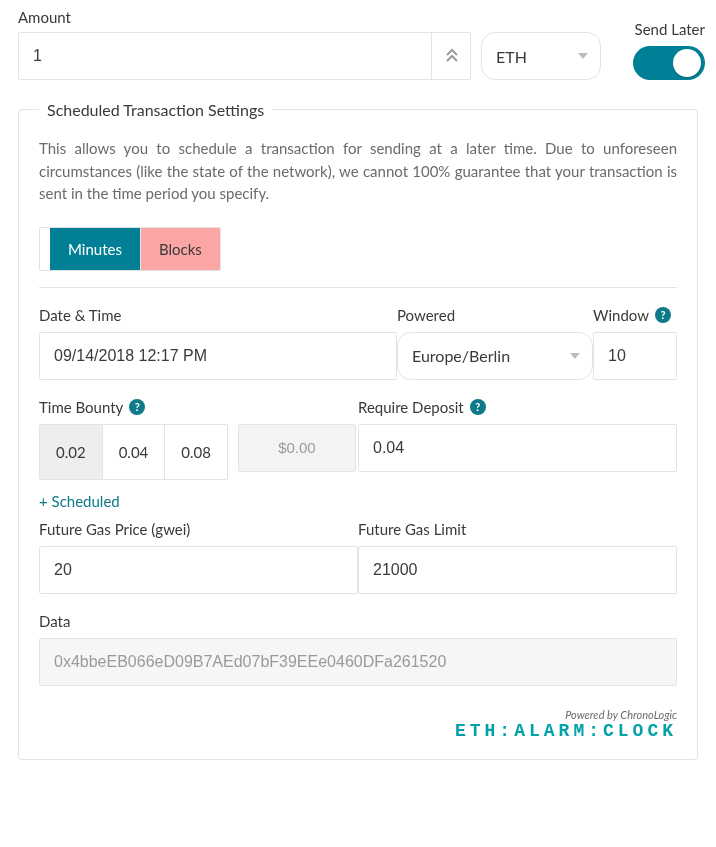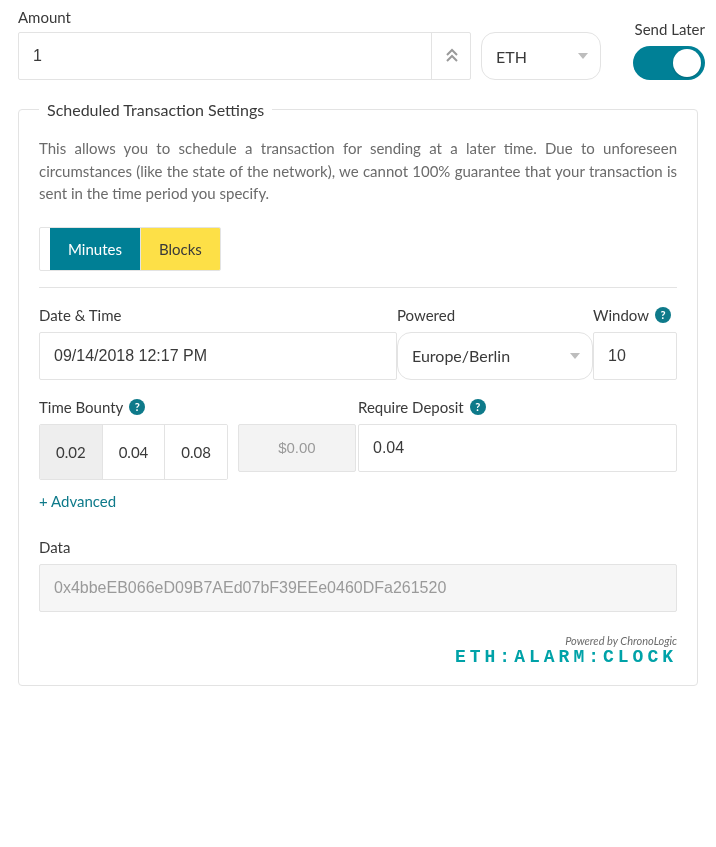--- a/index.html
+++ b/index.html
@@ -139,21 +139,21 @@
   }
   .tabs {
     display: inline-flex;
     border: 1px solid var(--border);
     border-radius: 2px;
     overflow: hidden;
   }
   .tab {
     padding: 12px 18px;
     font-size: 15px;
-    background: #fde047;
+    background: #fca5a5;
     color: var(--text);
     border-right: 1px solid var(--border);
   }
   .tab:last-child { border-right: none; }
   .tab.active {
     background: #007f95;
     color: #fff;
     margin-left: 10px;
   }
   hr.sep {
@@ -337,31 +337,45 @@
           <span class="help-icon">?</span>
         </div>
         <div class="bounty-row">
           <div class="seg">
             <div class="opt active">0.02</div>
             <div class="opt">0.04</div>
             <div class="opt">0.08</div>
           </div>
           <div class="bounty-usd">$0.00</div>
         </div>
-        <a class="advanced">+ Advanced</a>
+        <a class="advanced">+ Scheduled</a>
       </div>
       <div class="col">
         <div class="label-row">
           <span>Require Deposit</span>
           <span class="help-icon">?</span>
         </div>
         <input class="input" type="text" value="0.04" style="">
       </div>
     </div>
 
+    <div class="grid">
+      <div class="col">
+        <div class="label-row">
+            <span>Future Gas Price (gwei)</span>
+          </div>
+        <input class="input" type="text" value="20" style="">
+      </div>
+      <div class="col">
+        <div class="label-row">
+            <span>Future Gas Limit</span>
+          </div>
+        <input class="input" type="text" value="21000" style="">
+      </div>
+    </div>
 
     <div class="row-spacer"></div>
 
     <div class="label-row">
         <span>Data</span>
       </div>
     <input class="input disabled-input" type="text" readonly="" value="0x4bbeEB066eD09B7AEd07bF39EEe0460DFa261520" style="">
 
     <div class="footer">
       <div class="powered">Powered by ChronoLogic</div>

